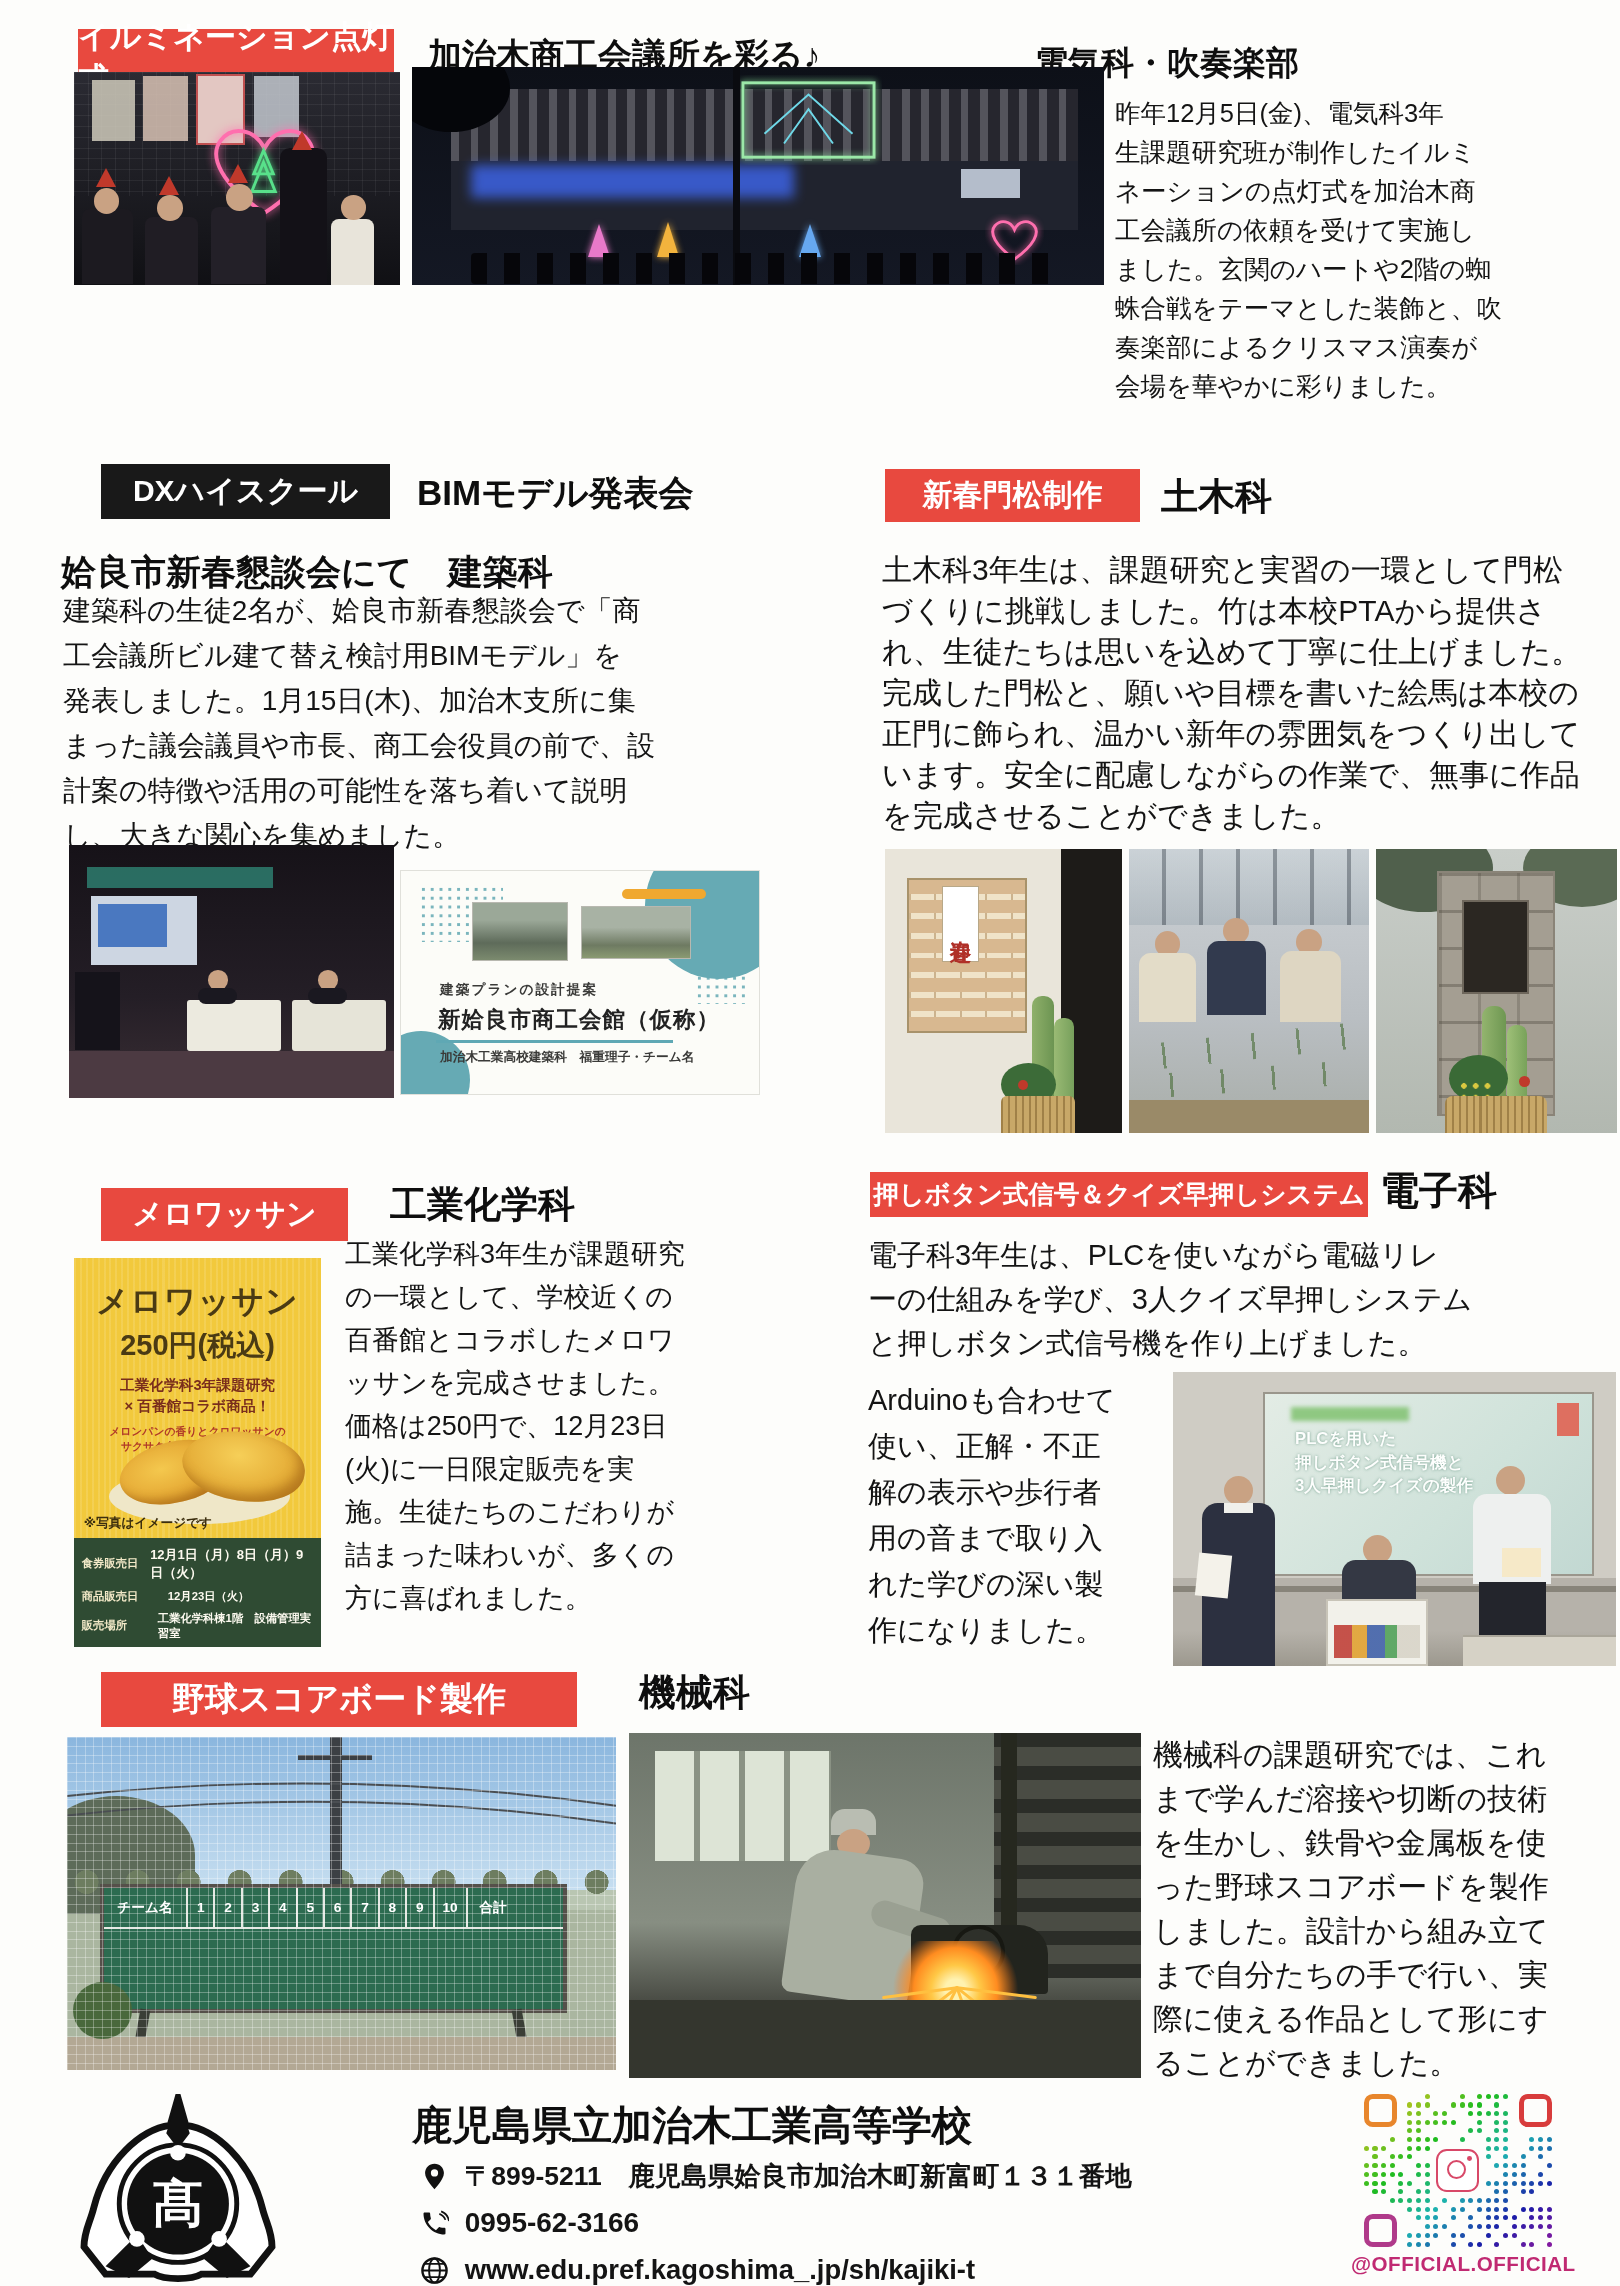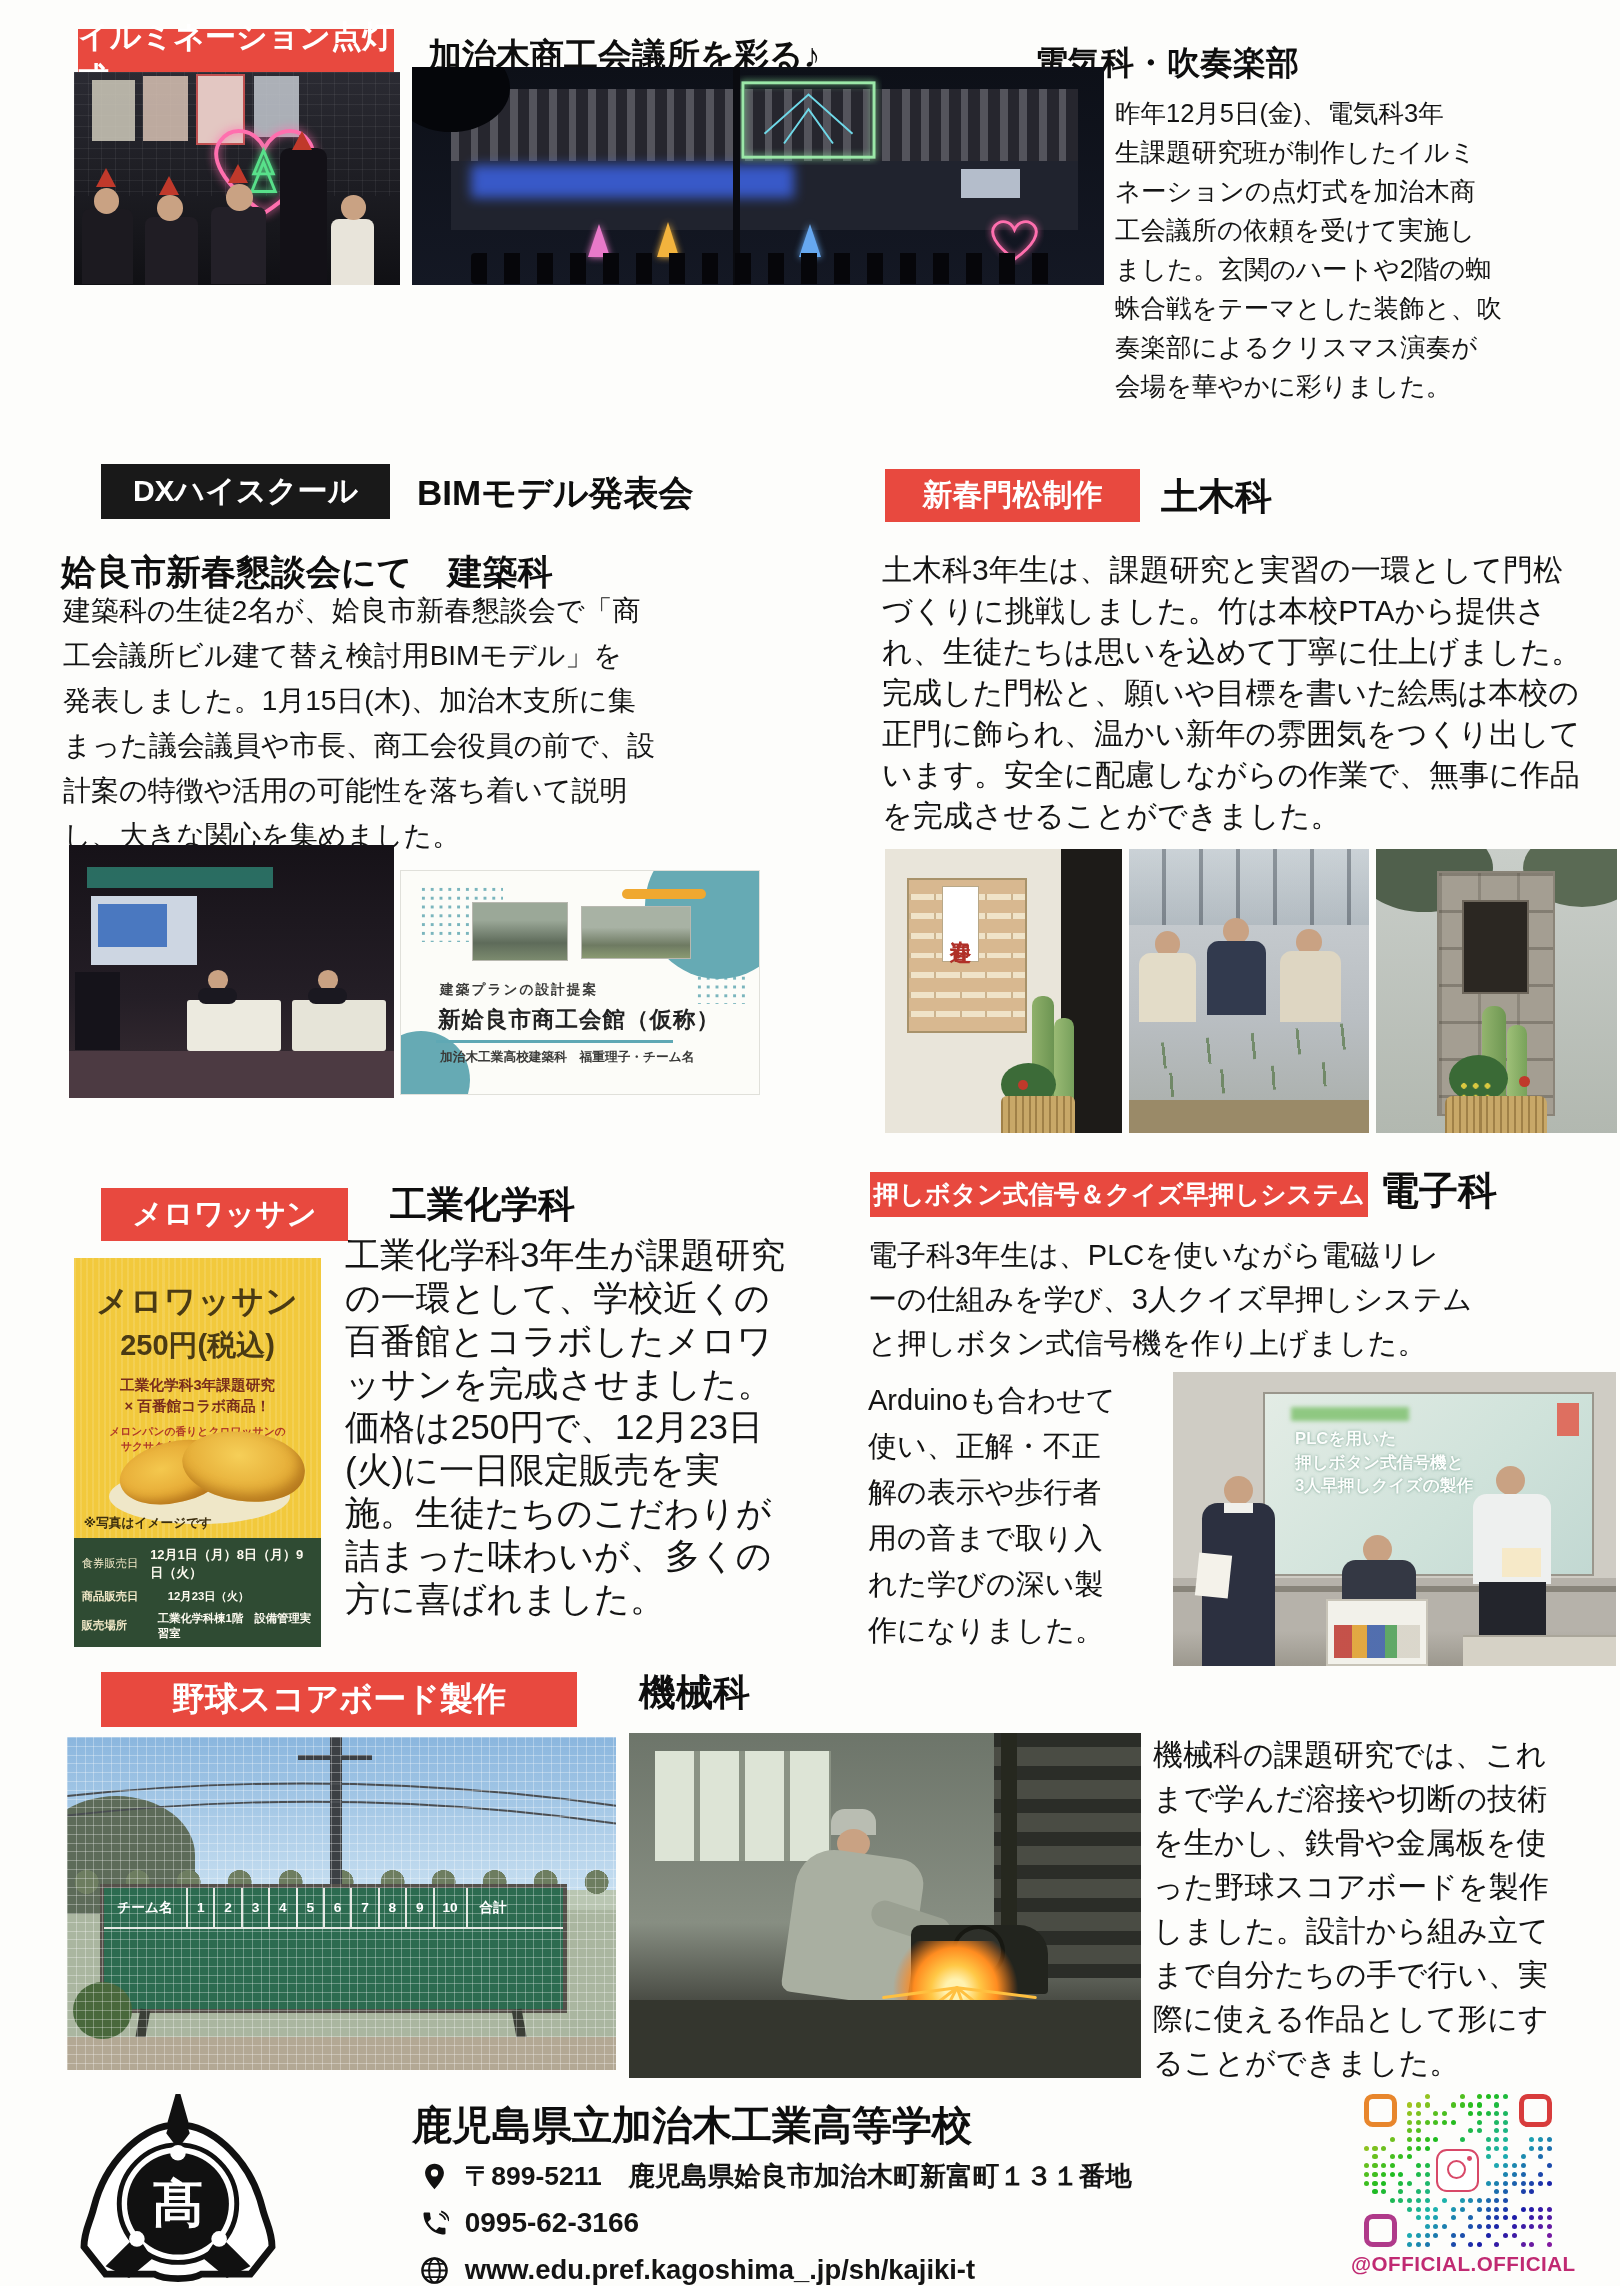--- a/index.html
+++ b/index.html
@@ -199,39 +199,39 @@
     <div class="jp-body" style="text-align:center;font-size:10.8px;font-weight:700;color:#b03a28;margin-top:7.8px;line-height:14.7px;">メロンパンの香りとクロワッサンの
 サクサク食感を融合させた一品</div>
 
     <div class="abs" style="left:35px;top:211px;width:181px;height:55px;background:#efe7c8;border-radius:50%;"></div>
     <div class="abs" style="left:45px;top:184px;width:108px;height:61px;background:radial-gradient(ellipse at 40% 40%,#f4c84e,#d98f1f);border-radius:50% 50% 46% 54%;transform:rotate(-14deg);box-shadow:inset -5.9px -5.9px 9.8px rgba(130,70,10,.45);"></div>
     <div class="abs" style="left:108px;top:174px;width:123px;height:69px;background:radial-gradient(ellipse at 45% 35%,#f6cf58,#d9941f);border-radius:52% 48% 50% 50%;transform:rotate(8deg);box-shadow:inset -6.9px -6.9px 11.8px rgba(130,70,10,.45);"></div>
     <div class="abs" style="left:9.8px;top:257px;font-size:12.7px;font-weight:900;color:#3c2e0e;">※写真はイメージです</div>
 
     <div class="abs" style="left:0;top:280px;width:247px;height:109px;background:#2f4b33;padding:7.8px 7.8px 0 7.8px;box-sizing:border-box;">
       <div class="ft-row" style="gap:0;">
-        <span style="font-size:11.3px;color:#f2e9c8;font-weight:400;width:86px;">食券販売日</span>
+        <span style="font-size:11.3px;color:#f2e9c8;font-weight:700;width:86px;">食券販売日</span>
         <span style="font-size:13px;color:#fdfaf0;font-weight:700;">12月1日（月）8日（月）9日（火）</span>
       </div>
       <div class="ft-row" style="gap:0;margin-top:6.9px;">
         <span style="font-size:11.3px;color:#f2e9c8;font-weight:700;width:86px;">商品販売日</span>
         <span style="font-size:11.3px;color:#fdfaf0;font-weight:700;">12月23日（火）</span>
       </div>
       <div class="ft-row" style="gap:0;margin-top:6.9px;">
         <span style="font-size:11.3px;color:#f2e9c8;font-weight:700;width:86px;">販売場所</span>
         <span style="font-size:11.3px;color:#fdfaf0;font-weight:700;">工業化学科棟1階　設備管理実習室</span>
       </div>
       <div class="ft-row" style="gap:0;margin-top:6.9px;">
         <span style="font-size:11.3px;color:#f2e9c8;font-weight:700;width:106px;">アレルギー表示</span>
         <span style="font-size:11.3px;color:#fdfaf0;font-weight:700;">小麦　卵　牛乳</span>
       </div>
     </div>
   </div>
 
-  <div class="abs jp-body" style="left:345px;top:1233px;width:519px;font-size:35px;line-height:43px;">工業化学科3年生が課題研究
+  <div class="abs jp-body" style="left:345px;top:1233px;width:519px;font-size:27px;line-height:43px;">工業化学科3年生が課題研究
 の一環として、学校近くの
 百番館とコラボしたメロワ
 ッサンを完成させました。
 価格は250円で、12月23日
 (火)に一日限定販売を実
 施。生徒たちのこだわりが
 詰まった味わいが、多くの
 方に喜ばれました。</div>
 
   <div class="abs badge red" style="left:870px;top:1172px;width:498px;height:45px;font-size:25.5px;">押しボタン式信号＆クイズ早押しシステム</div>

